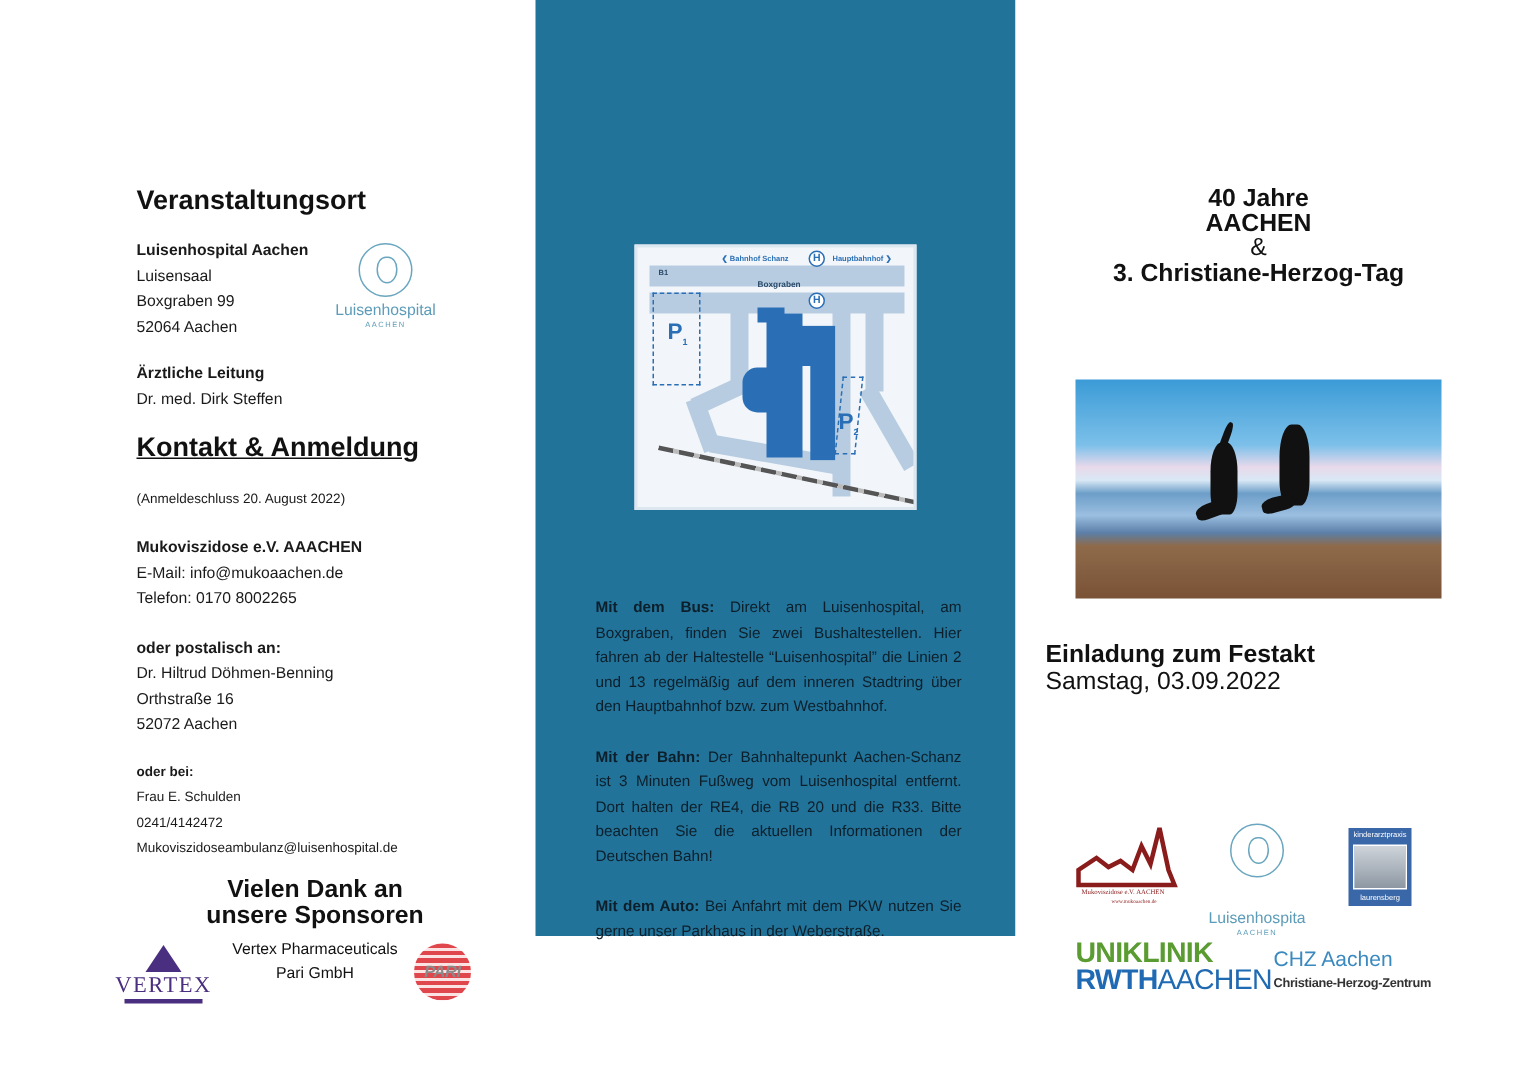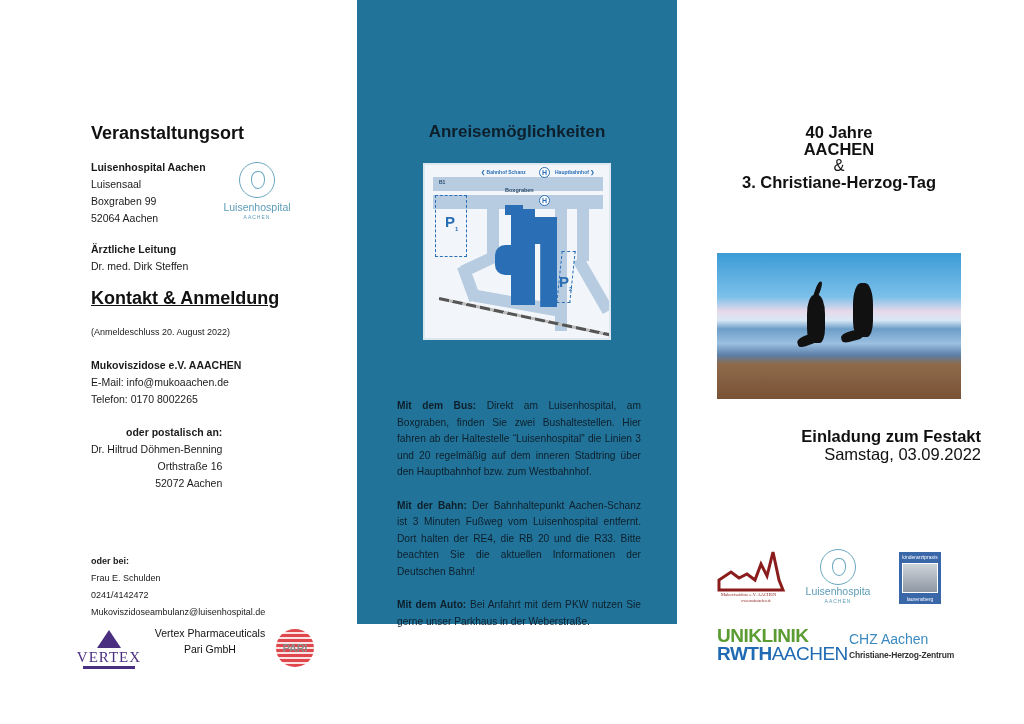--- a/index.html
+++ b/index.html
@@ -27,21 +27,21 @@
   .sponsor-title { position: absolute; left: 90px; width: 240px; top: 585px; text-align: center; font-weight: bold; font-size: 16.5px; line-height: 17px; }
   .sponsor-list { position: absolute; left: 130px; width: 160px; top: 625px; text-align: center; font-size: 10.5px; line-height: 16px; }
 
   .vertex-logo { position: absolute; left: 74px; top: 630px; width: 70px; text-align: center; }
   .vertex-logo .tri { width: 0; height: 0; border-left: 12px solid transparent; border-right: 12px solid transparent; border-bottom: 18px solid #4a2e7f; margin: 0 auto; }
   .vertex-logo .word { font-family: "Liberation Serif", serif; font-size: 15px; color: #4a2e7f; letter-spacing: 1px; margin-top: 1px; }
   .vertex-logo .bar { width: 52px; height: 3px; background: #4a2e7f; margin: 0 auto; }
 
   .pari-logo { position: absolute; left: 276px; top: 629px; width: 38px; height: 38px; border-radius: 50%;
     background: repeating-linear-gradient(to bottom, #e0474c 0 3px, #fbe3e3 3px 5px); display: flex; align-items: center; justify-content: center; }
-  .pari-logo span { font-weight: bold; font-size: 11px; color: #8a8a8a; background: rgba(255,255,255,0.0); letter-spacing: -0.3px; }
+  .pari-logo span { font-weight: bold; font-size: 11px; color: #8a8a8a; background: rgba(255,255,255,0.0); letter-spacing: -0.3px; font-style: italic; }
 
   
   .mid-title { position: absolute; left: 0; width: 320px; top: 122px; text-align: center; font-weight: bold; font-size: 17px; color: #0d1f2a; }
   .map { position: absolute; left: 66px; top: 163px; width: 188px; height: 177px; background: #f2f6fa; border: 2px solid #dde7ef; overflow: hidden; }
   .road { position: absolute; background: #b7cce0; }
   .building { position: absolute; background: #2a6fb5; }
   .park { position: absolute; border: 1.5px dashed #2a6fb5; }
   .pl { position: absolute; font-weight: bold; color: #2a6fb5; font-size: 15px; }
   .hsign { position: absolute; width: 11px; height: 11px; border: 1.5px solid #2a6fb5; border-radius: 50%; font-size: 7px; font-weight: bold; color: #2a6fb5; text-align: center; line-height: 9px; background: #fff; }
   .maplbl { position: absolute; font-size: 5px; font-weight: bold; color: #2a4a6a; white-space: nowrap; }
@@ -49,29 +49,29 @@
 
   .mid-text { position: absolute; left: 40px; width: 244px; top: 398px; font-size: 10.2px; line-height: 16.6px; color: #0d1f2a; text-align: justify; }
   .mid-text p { margin-bottom: 16.6px; }
   .mid-text b { font-weight: bold; }
 
   
   .r-title { position: absolute; left: 20px; width: 284px; top: 124px; text-align: center; font-weight: bold; font-size: 16.5px; line-height: 16.5px; color: #111; }
   .photo { position: absolute; left: 40px; top: 253px; width: 244px; height: 146px; overflow: hidden;
     background: linear-gradient(to bottom, #3b9bd6 0%, #7cc0ea 30%, #e8d9ea 40%, #d9e8f5 46%, #6c9ec8 52%, #9bbfe0 62%, #5b7fa8 70%, #8e6a4a 76%, #7a5236 100%); }
   .photo .person { position: absolute; background: #111; border-radius: 40% 40% 30% 30%; }
-  .fest { position: absolute; left: 20px; width: 284px; top: 428px; text-align: right; }
+  .fest { position: absolute; left: 20px; width: 284px; top: 428px; text-align: left; }
   .fest .t1 { font-weight: bold; font-size: 16.5px; line-height: 17px; }
   .fest .t2 { font-size: 16.5px; line-height: 18px; }
 
   .muko-logo { position: absolute; left: 40px; top: 550px; width: 70px; height: 58px; }
   .lh-logo2 { position: absolute; left: 126px; top: 549px; width: 70px; text-align: center; }
   .lh-logo2 .face { width: 36px; height: 36px; border: 1px solid #6aa6bf; border-radius: 50%; margin: 0 auto; position: relative; }
   .lh-logo2 .face::after { content: ""; position: absolute; left: 11px; top: 8px; width: 12px; height: 16px; border: 1px solid #6aa6bf; border-radius: 45% 45% 50% 50%; }
-  .lh-logo2 .name { font-size: 10.5px; color: #5d9cb8; margin-top: 0; }
+  .lh-logo2 .name { font-size: 10.5px; color: #5d9cb8; margin-top: 21px; }
   .lh-logo2 .city { font-size: 5px; letter-spacing: 1px; color: #5d9cb8; margin-top: 1px; }
   .kinder-logo { position: absolute; left: 222px; top: 552px; width: 42px; height: 52px; background: #3a67a8; color: #fff; font-size: 5px; text-align: center; padding-top: 2px; }
   .kinder-logo .img { width: 36px; height: 30px; margin: 3px auto; background: linear-gradient(to bottom, #cfd4da, #8d97a3); border: 1px solid #fff; }
 
   .uni { position: absolute; left: 40px; top: 627px; font-weight: bold; font-size: 19px; line-height: 18px; letter-spacing: -0.5px; }
   .uni .l1 { color: #5a9c32; }
   .uni .l2 { color: #1f6ab2; }
   .uni .l2 span { color: #1f6ab2; font-weight: normal; }
   .chz { position: absolute; left: 172px; top: 628px; }
   .chz .c1 { font-size: 14px; color: #3a89bf; line-height: 22px; }
@@ -101,50 +101,53 @@
 
   <div class="abs h-large" style="left:91px; top:288px;text-decoration:underline;">Kontakt &amp; Anmeldung</div>
   <div class="abs xs" style="left:91px; top:324px;">(Anmeldeschluss 20. August 2022)</div>
 
   <div class="abs sm" style="left:91px; top:357px;">
     <div><b>Mukoviszidose e.V. AAACHEN</b></div>
     <div>E-Mail: info@mukoaachen.de</div>
     <div>Telefon: 0170 8002265</div>
   </div>
 
-  <div class="abs sm" style="left:91px; top:424px;text-align:right;">
+  <div class="abs sm" style="left:91px; top:424px;">
     <div><b>oder postalisch an:</b></div>
     <div>Dr. Hiltrud Döhmen-Benning</div>
     <div>Orthstraße 16</div>
     <div>52072 Aachen</div>
   </div>
 
-  <div class="abs xs" style="left:91px; top:506px;margin-top:47px;">
+  <div class="abs xs" style="left:91px; top:506px;">
     <div><b>oder bei:</b></div>
     <div>Frau E. Schulden</div>
     <div>0241/4142472</div>
     <div>Mukoviszidoseambulanz@luisenhospital.de</div>
   </div>
 
+  <div class="sponsor-title">
+    <div>Vielen Dank an</div>
+    <div>unsere Sponsoren</div>
+  </div>
   <div class="sponsor-list">
     <div>Vertex Pharmaceuticals</div>
     <div>Pari GmbH</div>
   </div>
   <div class="vertex-logo">
     <div class="tri"></div>
     <div class="word">VERTEX</div>
     <div class="bar"></div>
   </div>
   <div class="pari-logo">
     <span>PARI</span>
   </div>
 </div>
 
 <div id="middle" class="panel">
-  <div class="mid-title">Anreisemöglichkeiten</div>
 
   <div class="map">
 
     <div class="road" style="left:8px; top:12px; width:170px; height:14px;"></div>
     <div class="road" style="left:8px; top:30px; width:170px; height:14px;"></div>
     <div class="road" style="left:62px; top:36px; width:12px; height:62px;"></div>
     <div class="road" style="left:130px; top:36px; width:12px; height:130px;"></div>
     <div class="road" style="left:152px; top:36px; width:12px; height:60px;"></div>
     <div class="road" style="left:162px; top:90px; width:12px; height:60px; transform: rotate(-30deg);"></div>
     <div class="road" style="left:36px; top:92px; width:40px; height:12px; transform: rotate(-25deg);"></div>
@@ -164,21 +167,21 @@
     <div class="maplbl" style="left:14px; top:14px;">B1</div>
     <div class="maplbl" style="left:56px; top:4px; color:#2a6fb5;">❮ Bahnhof Schanz</div>
     <div class="maplbl" style="left:130px; top:4px; color:#2a6fb5;">Hauptbahnhof ❯</div>
     <div class="hsign" style="left:114px; top:2px;">H</div>
     <div class="maplbl" style="left:80px; top:22px; font-size:5.5px;">Boxgraben</div>
     <div class="hsign" style="left:114px; top:30px;">H</div>
     <div class="rail"></div>
   </div>
 
   <div class="mid-text">
-    <p><b>Mit dem Bus:</b><span> Direkt am Luisenhospital, am Boxgraben, finden Sie zwei Bushaltestellen. Hier fahren ab der Haltestelle “Luisenhospital” die Linien 3 und 20 regelmäßig auf dem inneren Stadtring über den Hauptbahnhof bzw. zum Westbahnhof.</span></p>
+    <p><b>Mit dem Bus:</b><span> Direkt am Luisenhospital, am Boxgraben, finden Sie zwei Bushaltestellen. Hier fahren ab der Haltestelle “Luisenhospital” die Linien 2 und 13 regelmäßig auf dem inneren Stadtring über den Hauptbahnhof bzw. zum Westbahnhof.</span></p>
     <p><b>Mit der Bahn:</b><span> Der Bahnhaltepunkt Aachen-Schanz ist 3 Minuten Fußweg vom Luisenhospital entfernt. Dort halten der RE4, die RB 20 und die R33. Bitte beachten Sie die aktuellen Informationen der Deutschen Bahn!</span></p>
     <p><b>Mit dem Auto:</b><span> Bei Anfahrt mit dem PKW nutzen Sie gerne unser Parkhaus in der Weberstraße.</span></p>
   </div>
 </div>
 
 <div id="right" class="panel">
   <div class="r-title">
     <div>40 Jahre</div>
     <div>AACHEN</div>
     <div style="font-weight:normal">&amp;</div>

